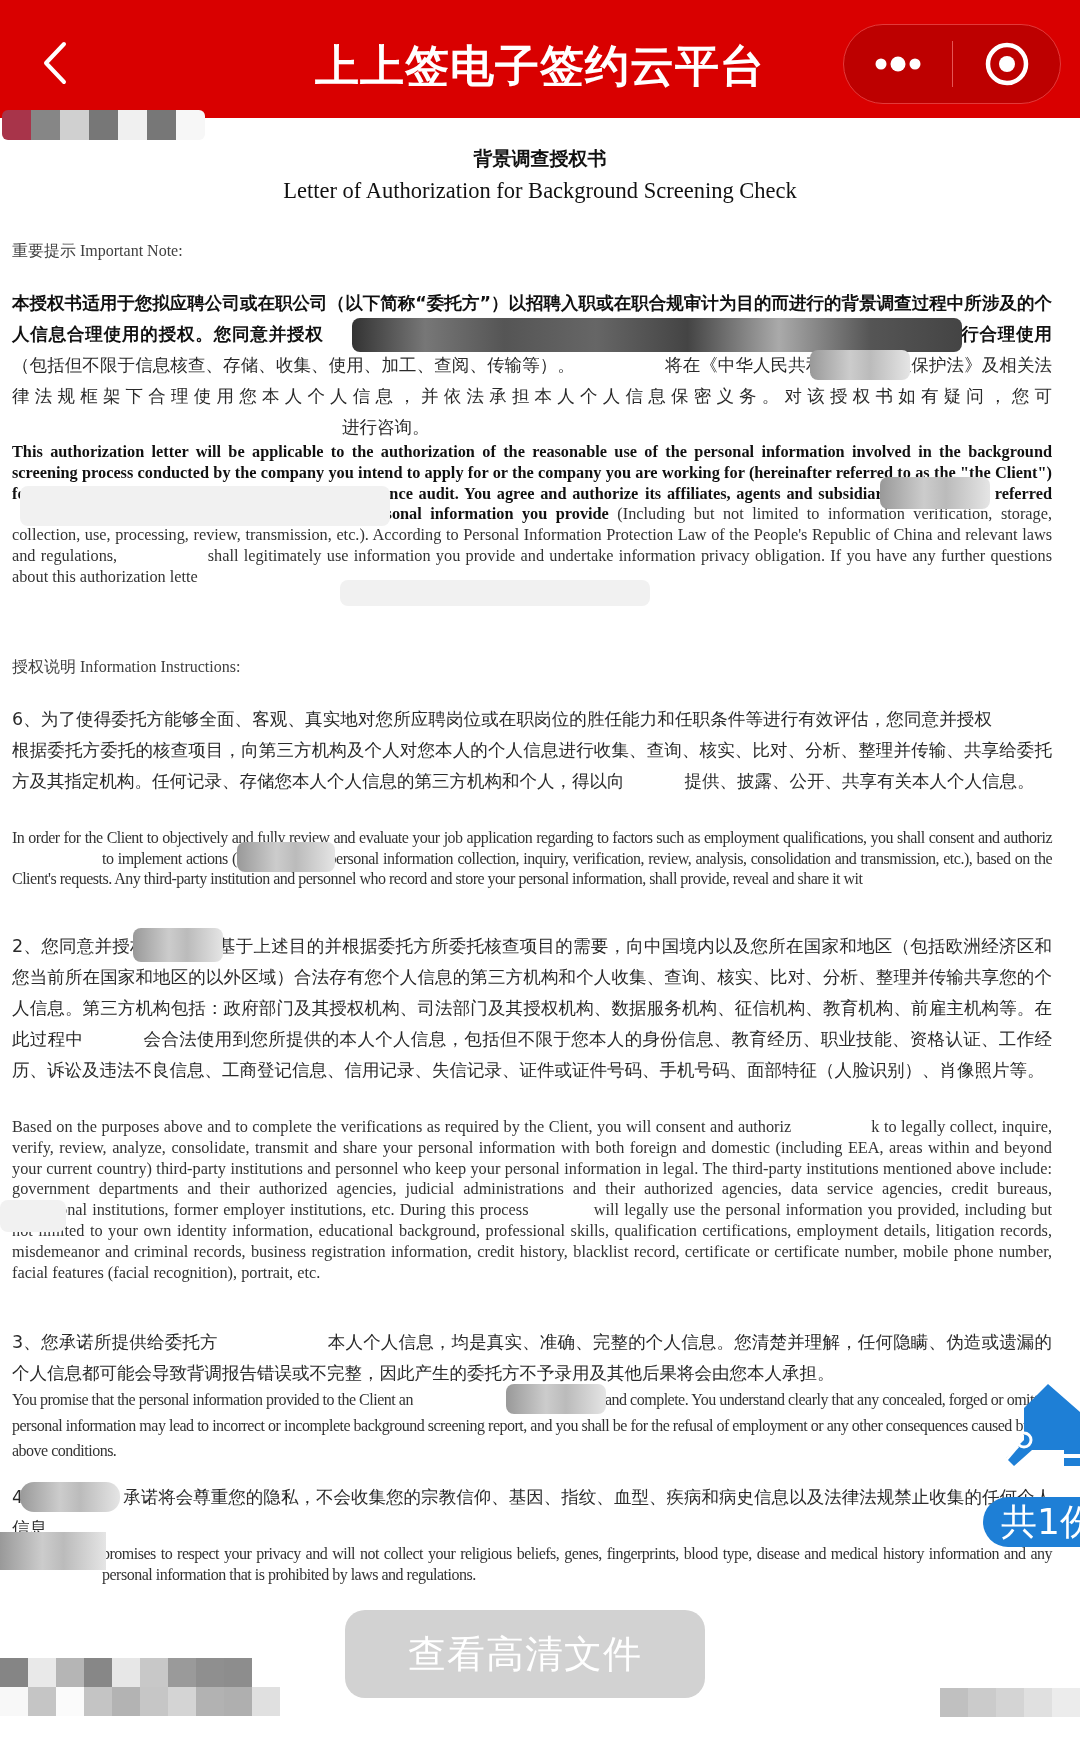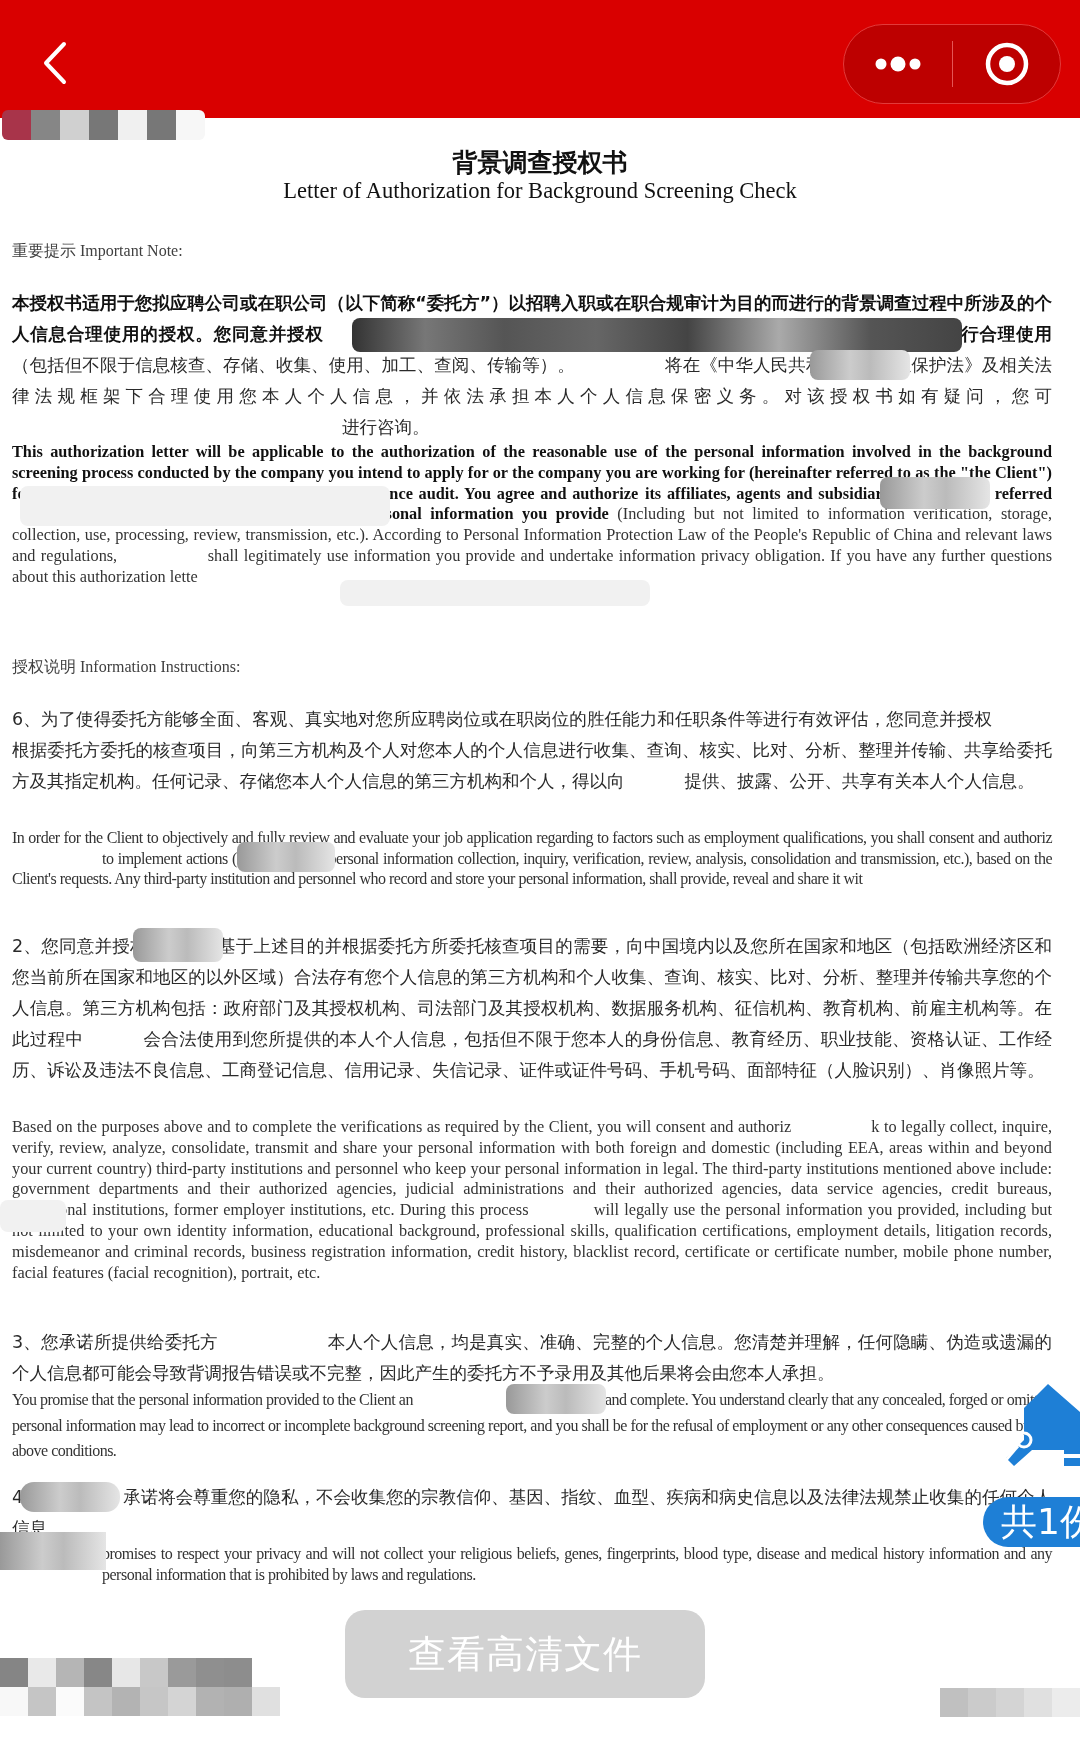--- a/index.html
+++ b/index.html
@@ -36,21 +36,21 @@
   .close-btn { position: absolute; left: 109px; top: 0; width: 108px; height: 78px; cursor: pointer; }
   .blur-strip {
     position: absolute; left: 2px; top: 110px; height: 30px; display: flex;
     border-radius: 6px; overflow: hidden;
   }
   .blur-strip span { display: block; width: 29px; height: 30px; }
 
   
   .doc-title-cn {
     position: absolute; left: 0; width: 1080px; top: 146px; text-align: center;
-    font-family: "DejaVu Sans", sans-serif; font-weight: bold; font-size: 25px;
+    font-family: "DejaVu Sans", sans-serif; font-weight: bold; font-size: 19px;
     color: #111;
   }
   .doc-title-en {
     position: absolute; left: 0; width: 1080px; top: 178px; text-align: center;
     font-weight: normal; font-size: 22.5px; color: #111;
   }
   .section-h {
     position: absolute; left: 12px; font-weight: normal; font-size: 16px; color: #404040;
   }
   .section-h .cn { font-family: "DejaVu Sans", sans-serif; font-size: 16px; }
@@ -93,20 +93,21 @@
 </style>
 </head>
 <body>
 
 <div class="header">
   <div class="back-btn">
     <svg width="40" height="50" viewBox="0 0 40 50">
       <polyline points="28,6 10,25 28,44" fill="none" stroke="#ffffff" stroke-width="4" stroke-linecap="round" stroke-linejoin="round"></polyline>
     </svg>
   </div>
+  <div class="header-title">上上签电子签约云平台</div>
   <div class="capsule">
     <div class="more-btn">
       <svg width="108" height="78" viewBox="0 0 108 78">
         <circle cx="37" cy="39" r="5.5" fill="#fff"></circle>
         <circle cx="54" cy="39" r="7.5" fill="#fff"></circle>
         <circle cx="71" cy="39" r="5.5" fill="#fff"></circle>
       </svg>
     </div>
     <div class="divider"></div>
     <div class="close-btn">

